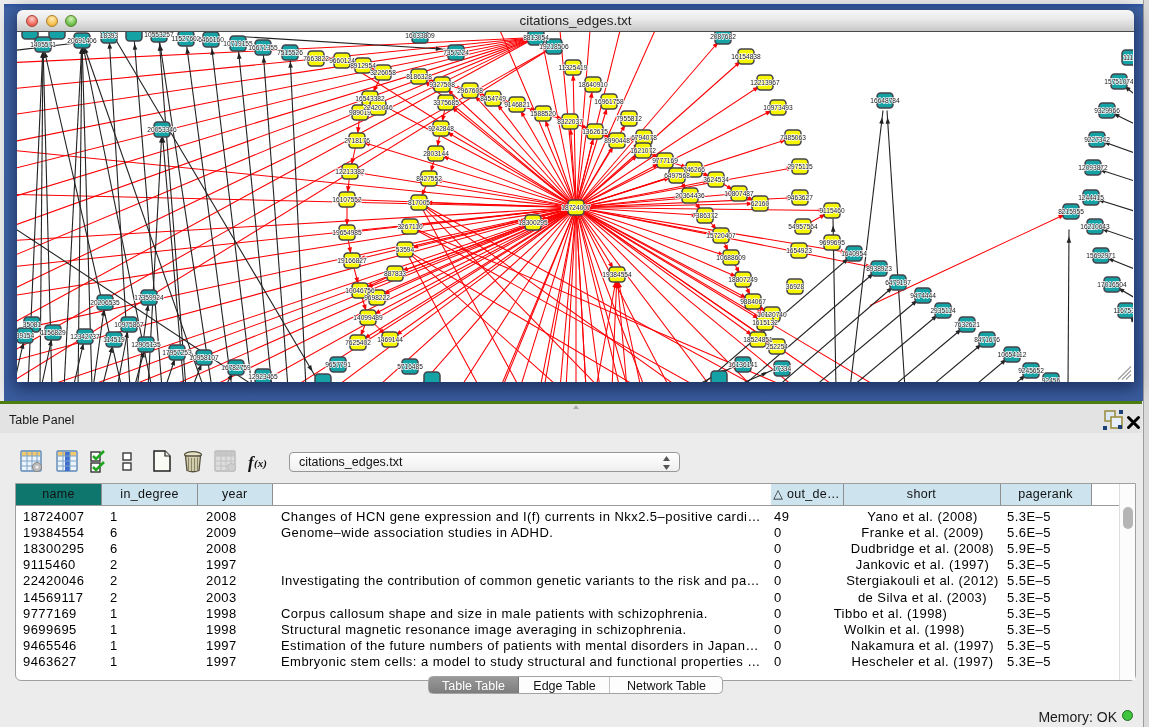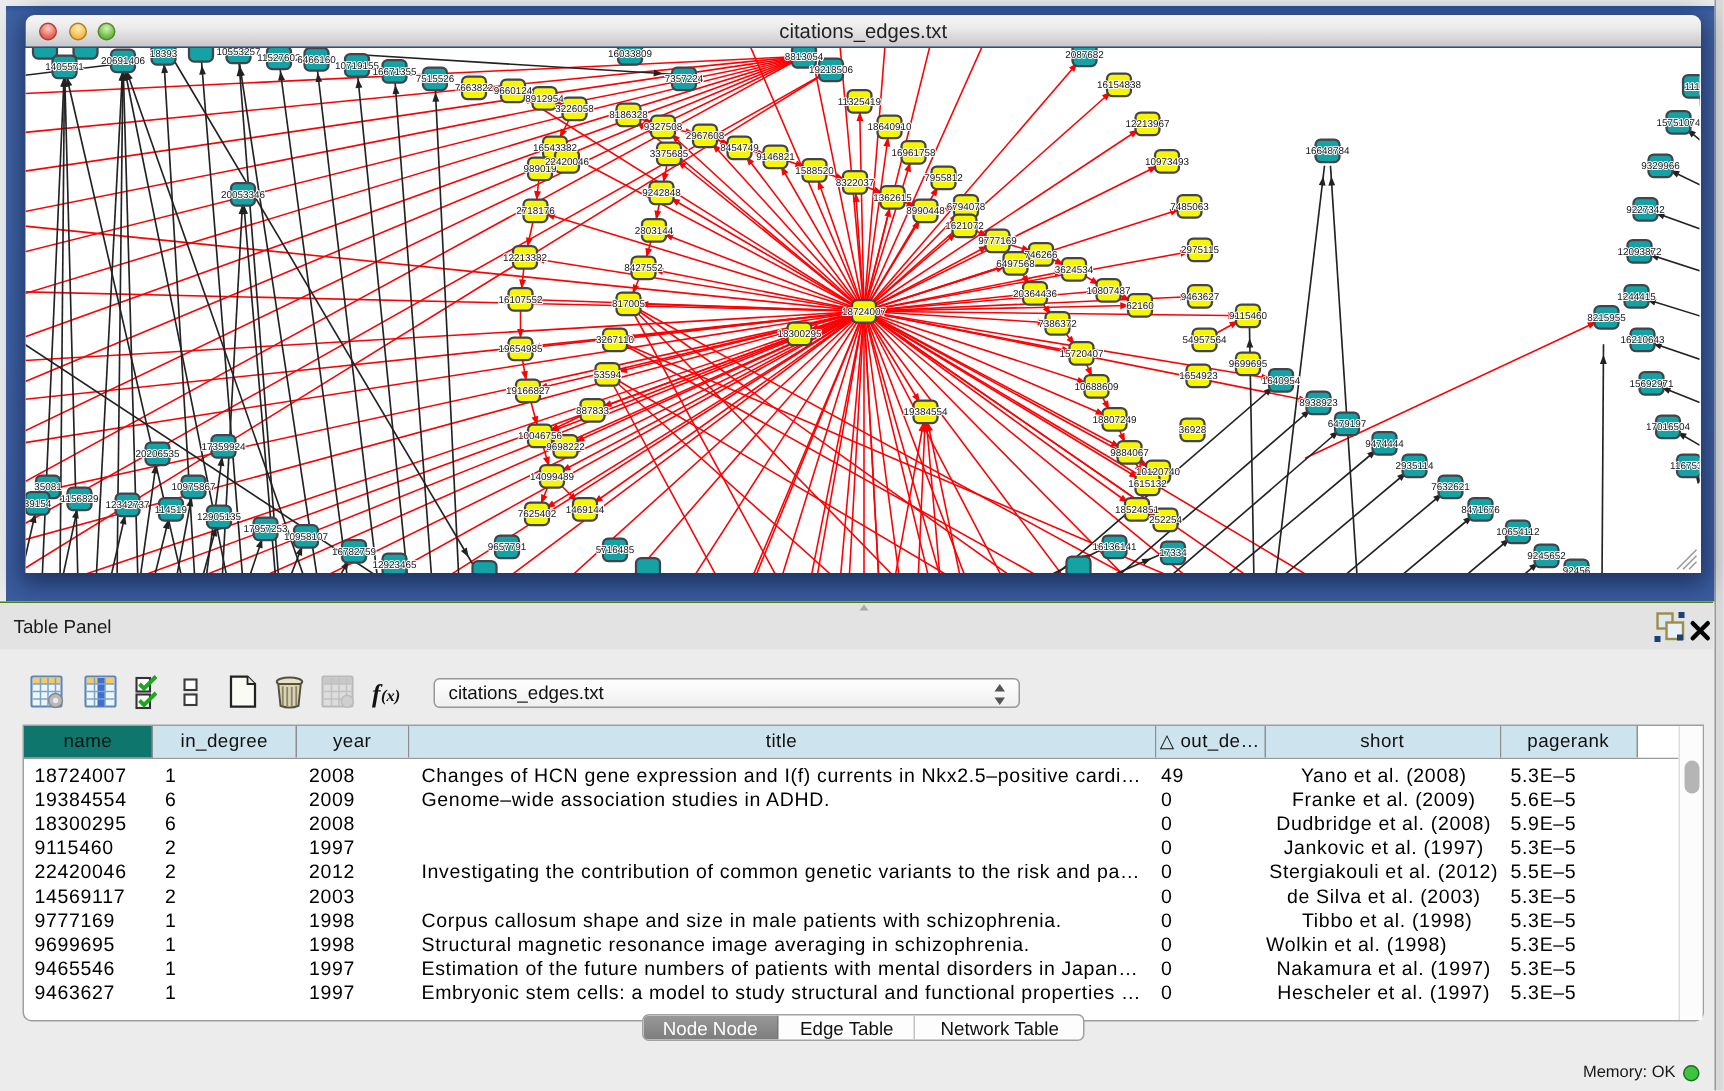--- a/index.html
+++ b/index.html
@@ -11,37 +11,37 @@
 
 #win{left:17px;top:10px;width:1117px;height:372px;border-radius:6px 6px 0 0;
   box-shadow:0 4px 16px 3px rgba(5,15,45,.55)}
 #titlebar{position:absolute;left:0;top:0;width:100%;height:22px;border-radius:6px 6px 0 0;
   background:linear-gradient(#f7f7f7 0,#ebebeb 40%,#c8c8c8 100%);
   border-bottom:1px solid #4a4a4a;}
 #titlebar .tl{position:absolute;border-radius:50%;width:12px;height:12px;top:5px}
 #title{position:absolute;width:100%;text-align:center;top:3px;font-size:13.5px;color:#222}
 #content{position:absolute;left:0;top:22px;width:1117px;height:350px;background:#fff;overflow:hidden}
 
-#tphead{left:0;top:401px;width:1142px;height:32px;background:#e3e3e3;border-top:1px solid #4d7c0f}
+#tphead{left:0;top:401px;width:1142px;height:32px;background:#e3e3e3;border-top:3px solid #4d7c0f}
 #tphead .t{position:absolute;left:9px;top:9px;font-size:12.5px;color:#1a1a1a}
 #panel{left:0;top:433px;width:1142px;height:294px;background:#ececec}
 #combo{left:289px;top:452px;width:391px;height:20px;border:1px solid #979797;border-radius:4px;
   background:linear-gradient(#fff,#efefef);font-size:12.5px;color:#111;line-height:19px;padding-left:9px}
 #tablebox{left:15px;top:483px;width:1121px;height:198px;border:1px solid #9f9f9f;border-radius:0 0 6px 6px;background:#fff}
 .hc{position:absolute;top:0;height:21px;border-right:1px solid #8f8f8f;font-size:12.5px;letter-spacing:0.3px;
   color:#111;text-align:center;line-height:21px;background:#cde4ef}
 #thead{position:absolute;left:0;top:0;width:1103px;height:22px;border-bottom:1px solid #999}
 .tr{position:absolute;left:0;width:1103px;height:16px;font-size:13px;letter-spacing:0.45px;color:#000}
 .tr span{position:absolute;white-space:nowrap;top:0;line-height:16px}
 #vscroll{position:absolute;left:1103px;top:0;width:16px;height:196px;background:#fcfcfc;border-left:1px solid #ddd}
 #thumb{position:absolute;left:2.5px;top:23px;width:10px;height:22px;border-radius:5px;background:#b5b5b5}
 
 #tabs{left:428px;top:675.5px;width:295px;height:18.5px;border:1px solid #a2a2a2;border-radius:4.5px;background:#fdfdfd;overflow:hidden}
 .seg{position:absolute;top:0;height:100%;font-size:12.5px;text-align:center;line-height:18px;color:#111}
-#memory{right:32px;top:709px;font-size:11px;color:#1a1a1a}
+#memory{right:32px;top:709px;font-size:14px;color:#1a1a1a}
 #memdot{right:16px;top:710px;width:11px;height:11px;border-radius:50%;background:#3ec43e;border:1.3px solid #1e6e1e}
 </style></head><body>
 <div id="desktop" class="abs"></div>
 <div id="rightstrip" class="abs"></div>
 <div id="win" class="abs">
   <div id="content">
       <svg width="1116" height="350" viewBox="0 0 1116 350" style="position:absolute;left:0;top:0">
 <line x1="519.0" y1="5.5" x2="-3.0" y2="30.5" stroke="#fd0004" stroke-width="1.05"></line>
 <line x1="519.0" y1="5.5" x2="-3.0" y2="56.5" stroke="#fd0004" stroke-width="1.05"></line>
 <line x1="519.0" y1="5.5" x2="-3.0" y2="82.5" stroke="#fd0004" stroke-width="1.05"></line>
@@ -796,21 +796,20 @@
   <svg class="abs" style="right:8px;top:3px" width="9" height="14" viewBox="0 0 9 14">
     <path d="M4.5 0 L8 5 L1 5 Z" fill="#555"></path>
       <path d="M4.5 14 L8 9 L1 9 Z" fill="#555"></path>
   </svg>
 </div>
 <div id="tablebox" class="abs"></div>
 <div class="abs" id="thead" style="left:16px;top:484px">
   <div class="hc" style="left:0;width:86px;background:#0f766e">name</div>
   <div class="hc" style="left:86px;width:96px">in_degree</div>
   <div class="hc" style="left:182px;width:74.5px">year</div>
-  <div class="hc" style="left:256.5px;width:498px">title</div>
   <div class="hc" style="left:754.5px;width:73px">△ out_de…</div>
   <div class="hc" style="left:827.5px;width:157px">short</div>
   <div class="hc" style="left:984.5px;width:91px">pagerank</div>
   <div class="hc" style="left:1075.5px;width:27px;background:#fff;border-right:none"></div>
   <div id="vscroll">
       <div id="thumb"></div>
     </div>
 </div>
 <div class="abs" style="left:0;top:0;width:0;height:0">
     <div class="tr" style="top:509.0px">
@@ -863,21 +862,21 @@
 <span style="left:774px">0</span>
 <span style="left:844px;width:157px;text-align:center">de Silva et al. (2003)</span>
 <span style="left:1007px">5.3E–5</span>
 </div>
 <div class="tr" style="top:605.6px">
 <span style="left:23px">9777169</span>
 <span style="left:110px">1</span>
 <span style="left:206px">1998</span>
 <span style="left:281px;width:489px;overflow:hidden">Corpus callosum shape and size in male patients with schizophrenia.</span>
 <span style="left:774px">0</span>
-<span style="left:868px;width:157px;text-align:left">Tibbo et al. (1998)</span>
+<span style="left:812px;width:157px;text-align:center">Tibbo et al. (1998)</span>
 <span style="left:1007px">5.3E–5</span>
 </div>
 <div class="tr" style="top:621.7px">
 <span style="left:23px">9699695</span>
 <span style="left:110px">1</span>
 <span style="left:206px">1998</span>
 <span style="left:281px;width:489px;overflow:hidden">Structural magnetic resonance image averaging in schizophrenia.</span>
 <span style="left:774px">0</span>
 <span style="left:844px;width:157px;">Wolkin et al. (1998)</span>
 <span style="left:1007px">5.3E–5</span>
@@ -895,18 +894,18 @@
 <span style="left:23px">9463627</span>
 <span style="left:110px">1</span>
 <span style="left:206px">1997</span>
 <span style="left:281px;width:489px;overflow:hidden">Embryonic stem cells: a model to study structural and functional properties …</span>
 <span style="left:774px">0</span>
 <span style="left:844px;width:157px;text-align:center">Hescheler et al. (1997)</span>
 <span style="left:1007px">5.3E–5</span>
 </div>
   </div>
 <div id="tabs" class="abs">
-  <div class="seg" style="left:0;width:90px;background:linear-gradient(#999,#7d7d7d);color:#fff;border-right:1px solid #777">Node Node</div>
+  <div class="seg" style="left:0;width:90px;background:linear-gradient(#999,#7d7d7d);color:#fff;border-right:1px solid #777">Table Table</div>
   <div class="seg" style="left:91px;width:89px">Edge Table</div>
   <div class="seg" style="left:180px;width:114px;border-left:1px solid #c2c2c2">Network Table</div>
 </div>
 <div id="memory" class="abs">Memory: OK</div>
 <div id="memdot" class="abs"></div>
 
 </body></html>

